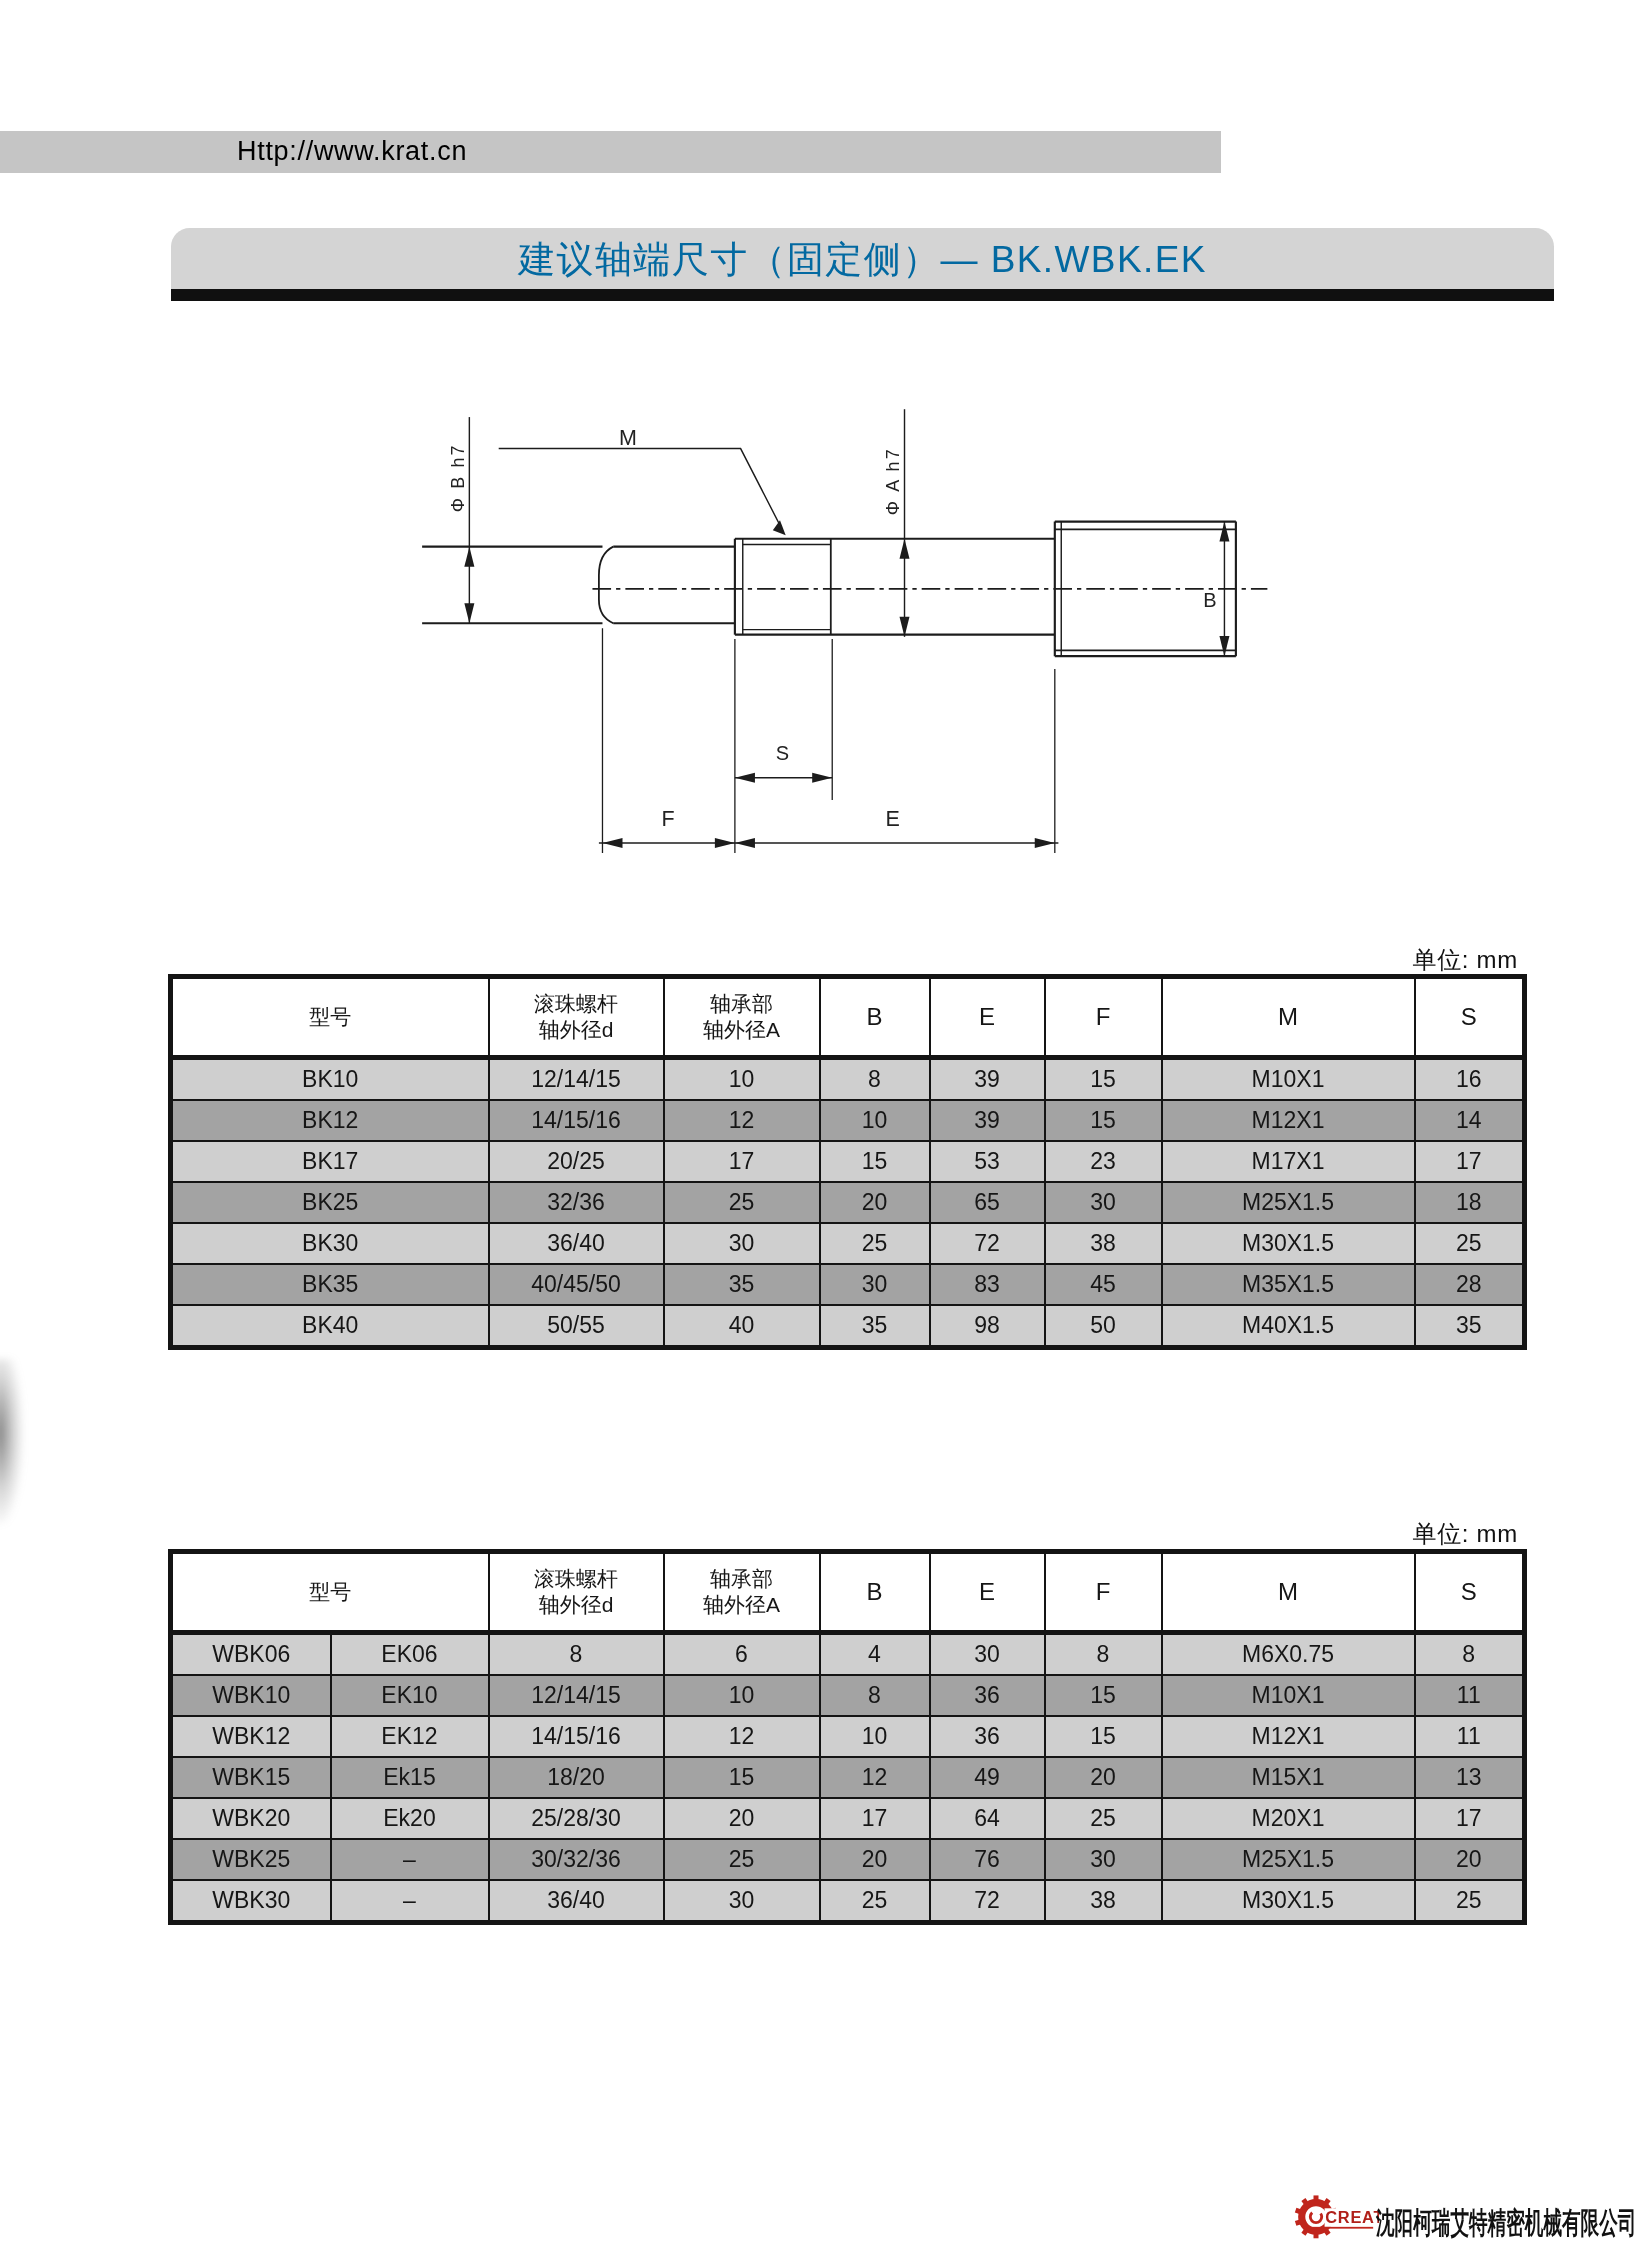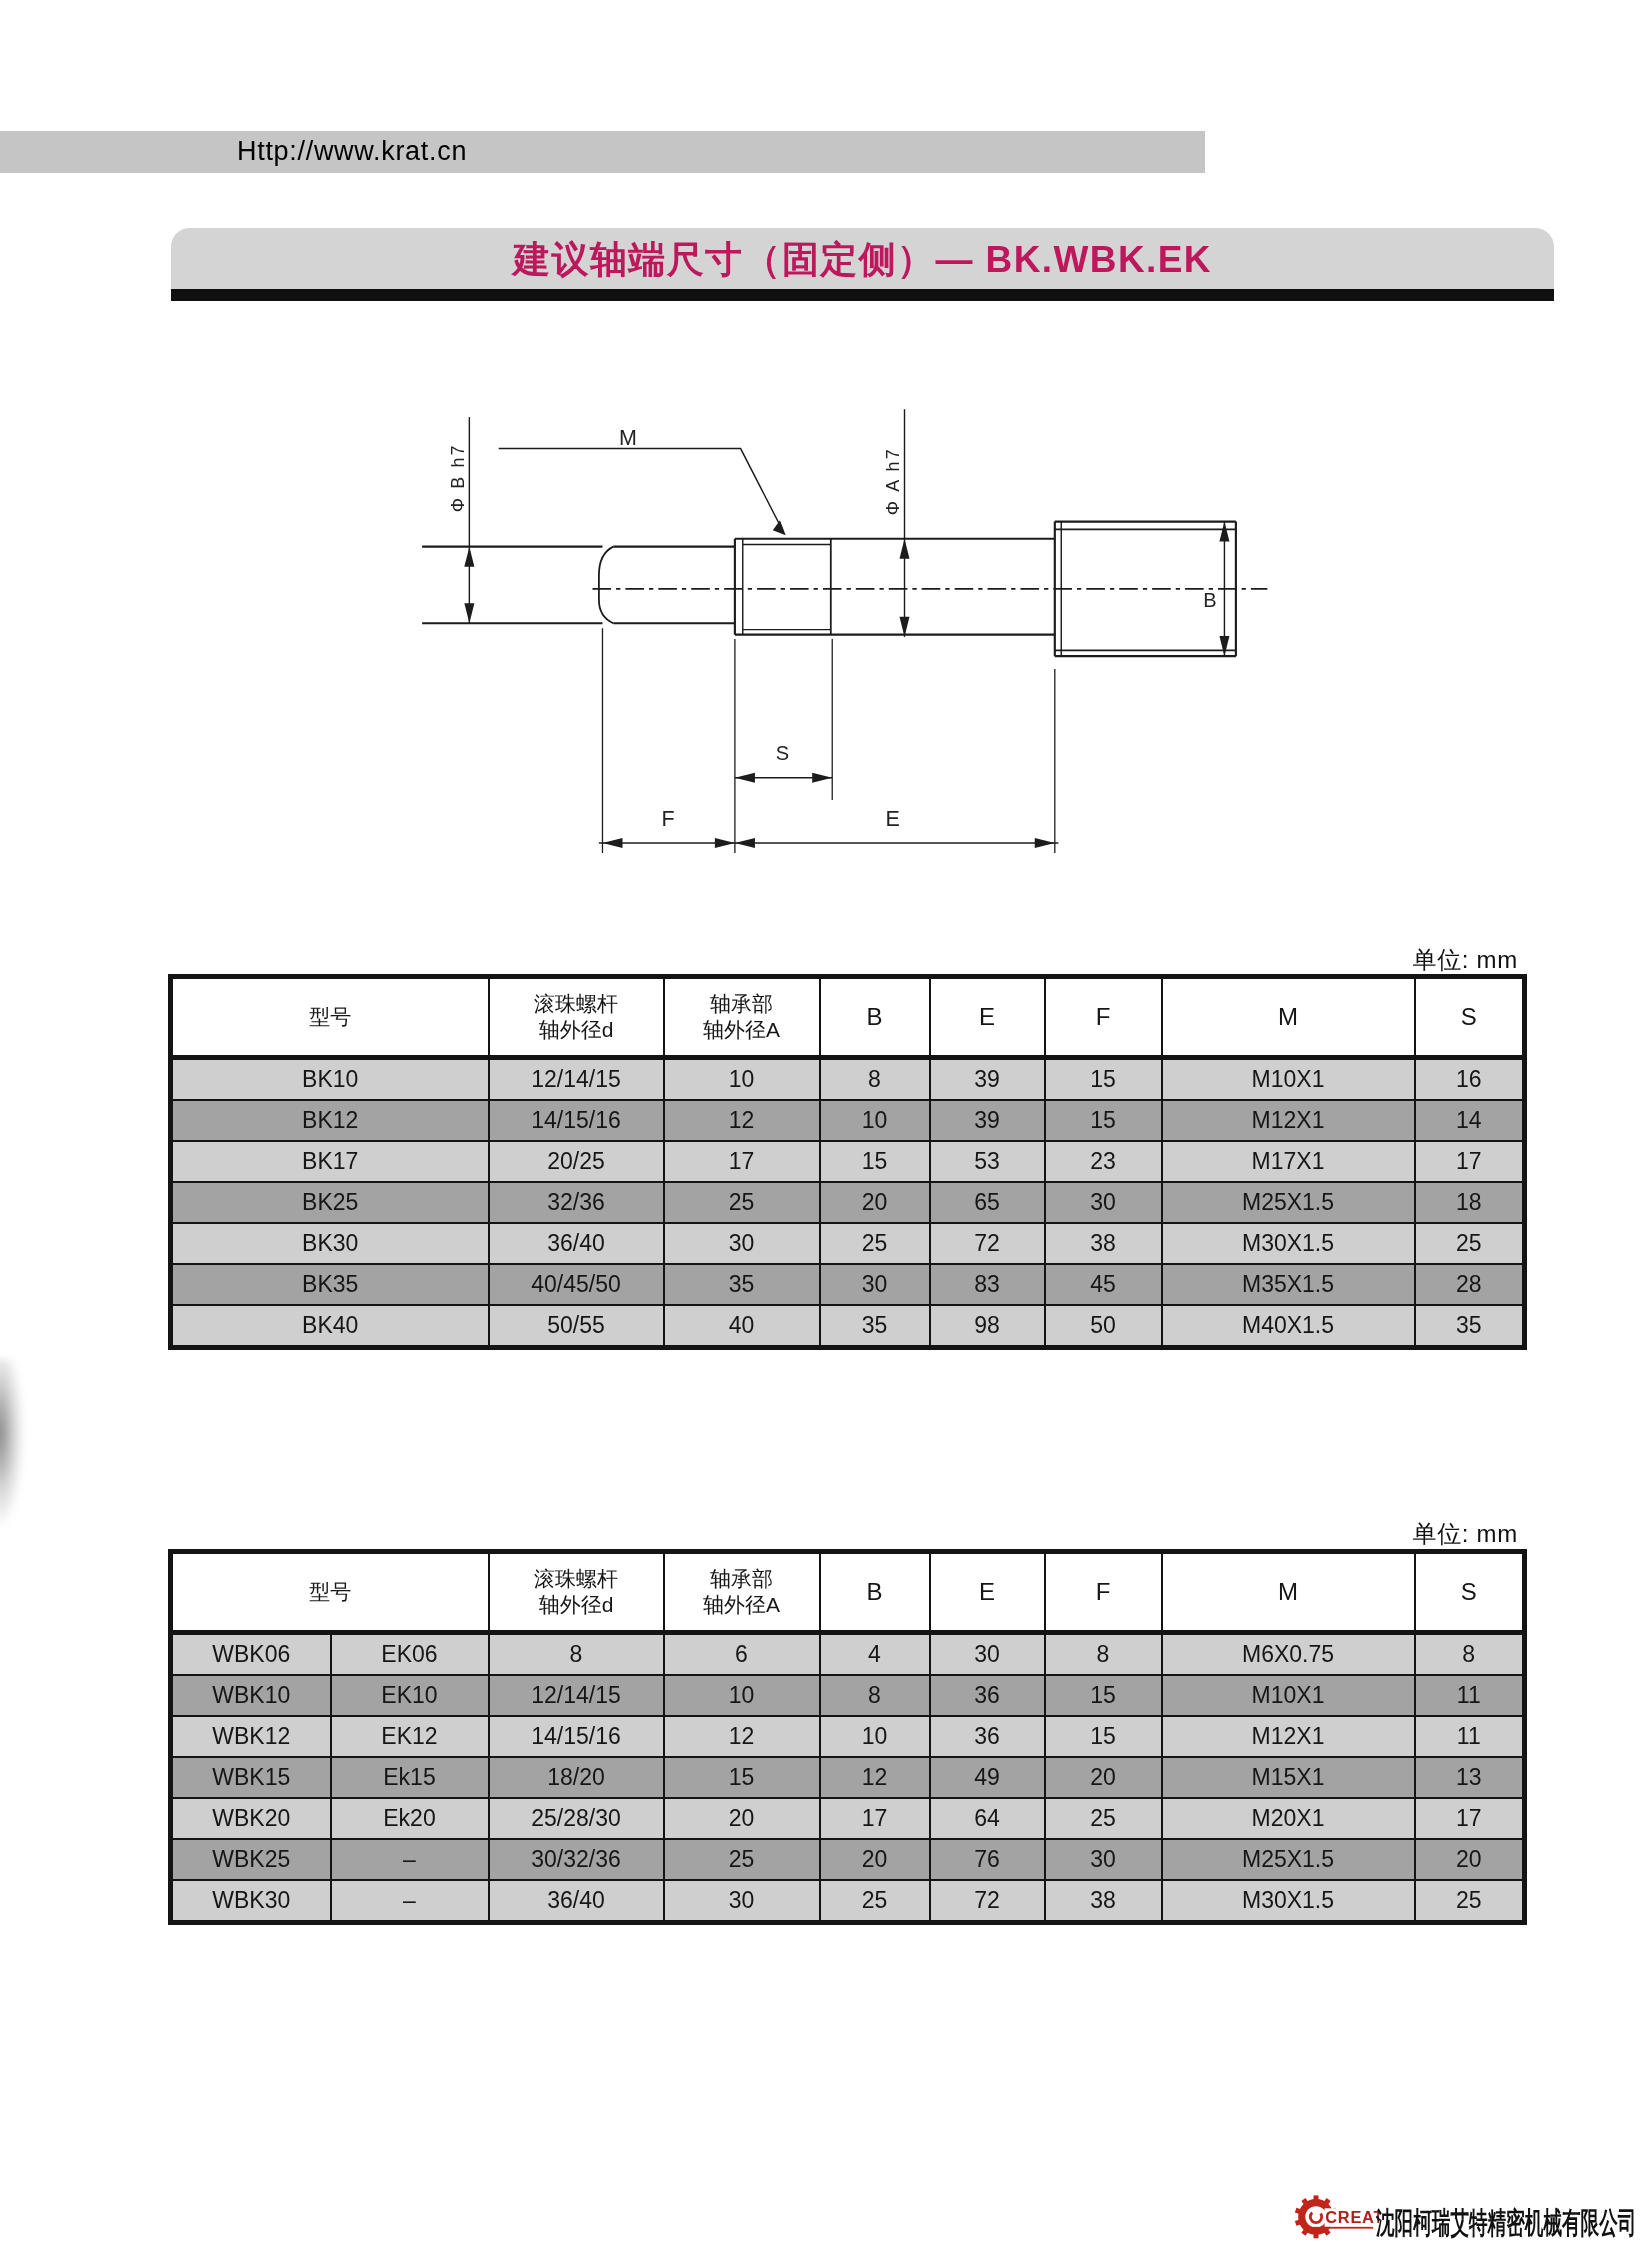--- a/index.html
+++ b/index.html
@@ -4,33 +4,34 @@
 <style>
   html,body { margin:0; padding:0; }
   body {
     width:1646px; height:2250px; background:#ffffff; position:relative;
     font-family:"Liberation Sans", sans-serif; color:#1a1a1a; overflow:hidden;
   }
   
   .url-bar {
     position:absolute; left:0; top:131px; width:1205px; height:42px;
     background:#c5c5c5;
+    padding-left:16px;
   }
   .url-bar span {
     position:absolute; left:237px; top:5px; font-size:27px; color:#000;
     letter-spacing:0.7px;
   }
   
   .title-bar {
     position:absolute; left:171px; top:228px; width:1383px; height:62px;
     background:#d4d4d4; border-radius:18.6px 18.6px 0 0;
     text-align:center;
   }
   .title-bar span {
-    font-size:37px; font-weight:bold; color:#be185d; line-height:63px;
+    font-size:37px; font-weight:normal; color:#0369a1; line-height:63px;
     letter-spacing:1.4px;
   }
   .title-underline {
     position:absolute; left:171px; top:289px; width:1383px; height:11.5px;
     background:#101010;
   }
   
   .drawing { position:absolute; left:401px; top:372px; }
   .drawing text { font-family:"Liberation Sans", sans-serif; fill:#222; }
   

